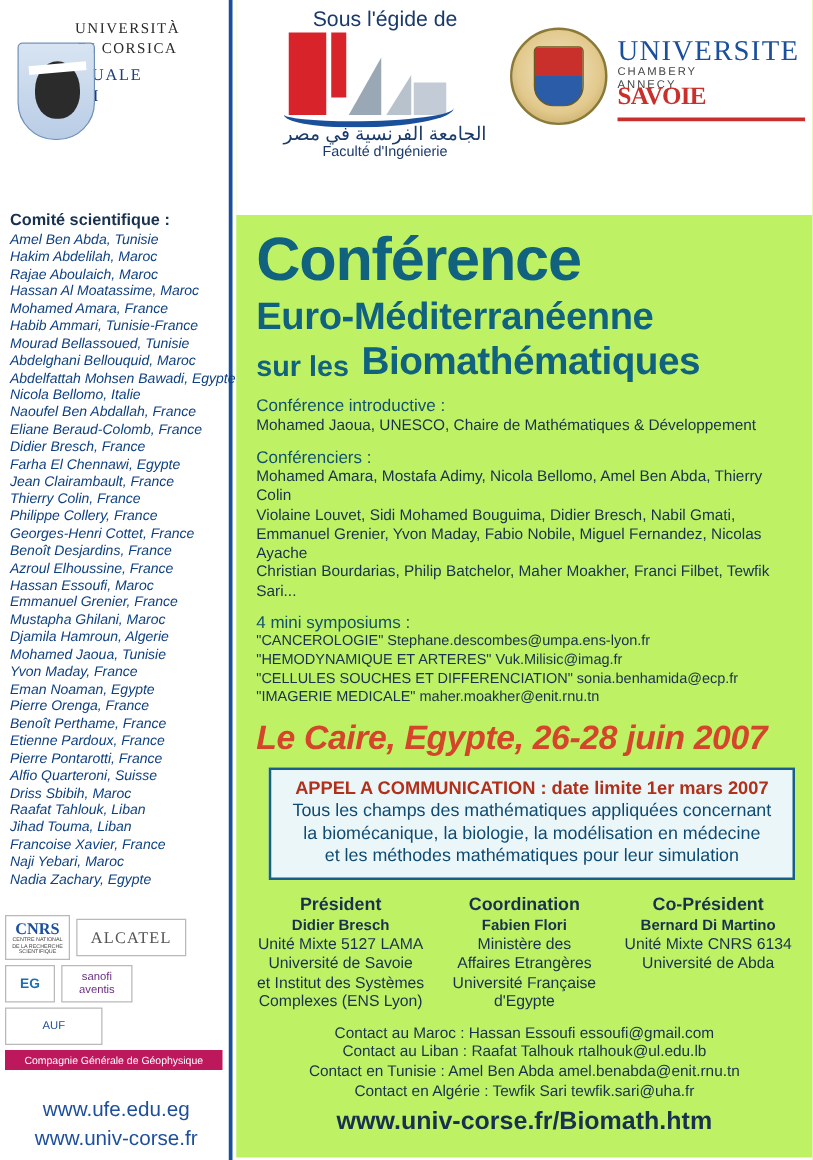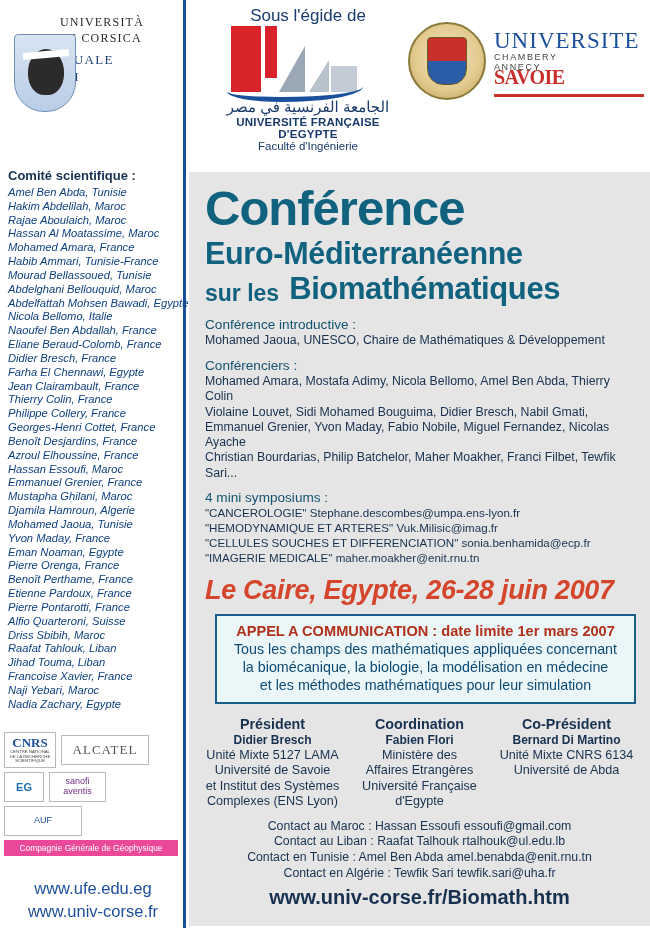--- a/index.html
+++ b/index.html
@@ -110,21 +110,21 @@
   .cnrs { width: 52px; }
   .cnrs .cn { font-size: 13px; font-weight: bold; color: #1b4f9c; font-family: "Liberation Serif", serif;}
   .cnrs .cnsub { font-size: 4.3px; color: #444; }
   .alcatel { width: 88px; font-size: 13px; color: #555; letter-spacing: 1px; font-family: "Liberation Serif", serif;}
   .egide { width: 40px; }
   .egide .eg { font-size: 11px; color: #1b6fb5; font-weight: bold; }
   .sanofi { width: 57px; font-size: 9px; color: #6a2d82; }
   .auf { width: 78px; font-size: 9px; color: #1b4f9c; }
   .cgg {
     width: 174px;
-    background: #ec4899;
+    background: #be185d;
     color: #fff;
     font-size: 8.4px;
     text-align: center;
     padding: 3px 0;
     margin-top: 2px;
   }
   .left-urls {
     position: absolute;
     left: 0; bottom: 6px;
     width: 186px;
@@ -132,21 +132,21 @@
     color: #1d4f9c;
     font-size: 16.5px;
     line-height: 1.35;
     font-weight: normal;
   }
   
   .right-col {
     position: absolute;
     left: 189px; top: 0;
     width: 461px; height: 926px;
-    background: #e5e5e5;
+    background: #bef264;
   }
   .top-logos {
     height: 172px;
     background: #ffffff;
     position: relative;
   }
   .sous-egide {
     position: absolute;
     left: 14px; top: 6px;
     width: 210px;
@@ -450,21 +450,20 @@
       <div class="ufe-logo">
         <div class="ufe-mark">
           <div class="bar-red"></div>
           <div class="bar-red2"></div>
           <div class="tri1"></div>
           <div class="tri2"></div>
           <div class="blk"></div>
           <div class="swoosh"></div>
         </div>
         <div class="ufe-ar">الجامعة الفرنسية في مصر</div>
-        <div class="ufe-fr">UNIVERSITÉ FRANÇAISE D'EGYPTE</div>
         <div class="ufe-fac">Faculté d'Ingénierie</div>
       </div>
       <div class="savoie">
         <div class="crest">
             <div class="inner"></div>
           </div>
         <div class="txt">
           <div class="l1">UNIVERSITE</div>
           <div class="l2">CHAMBERY</div>
           <div class="l3">ANNECY</div>

